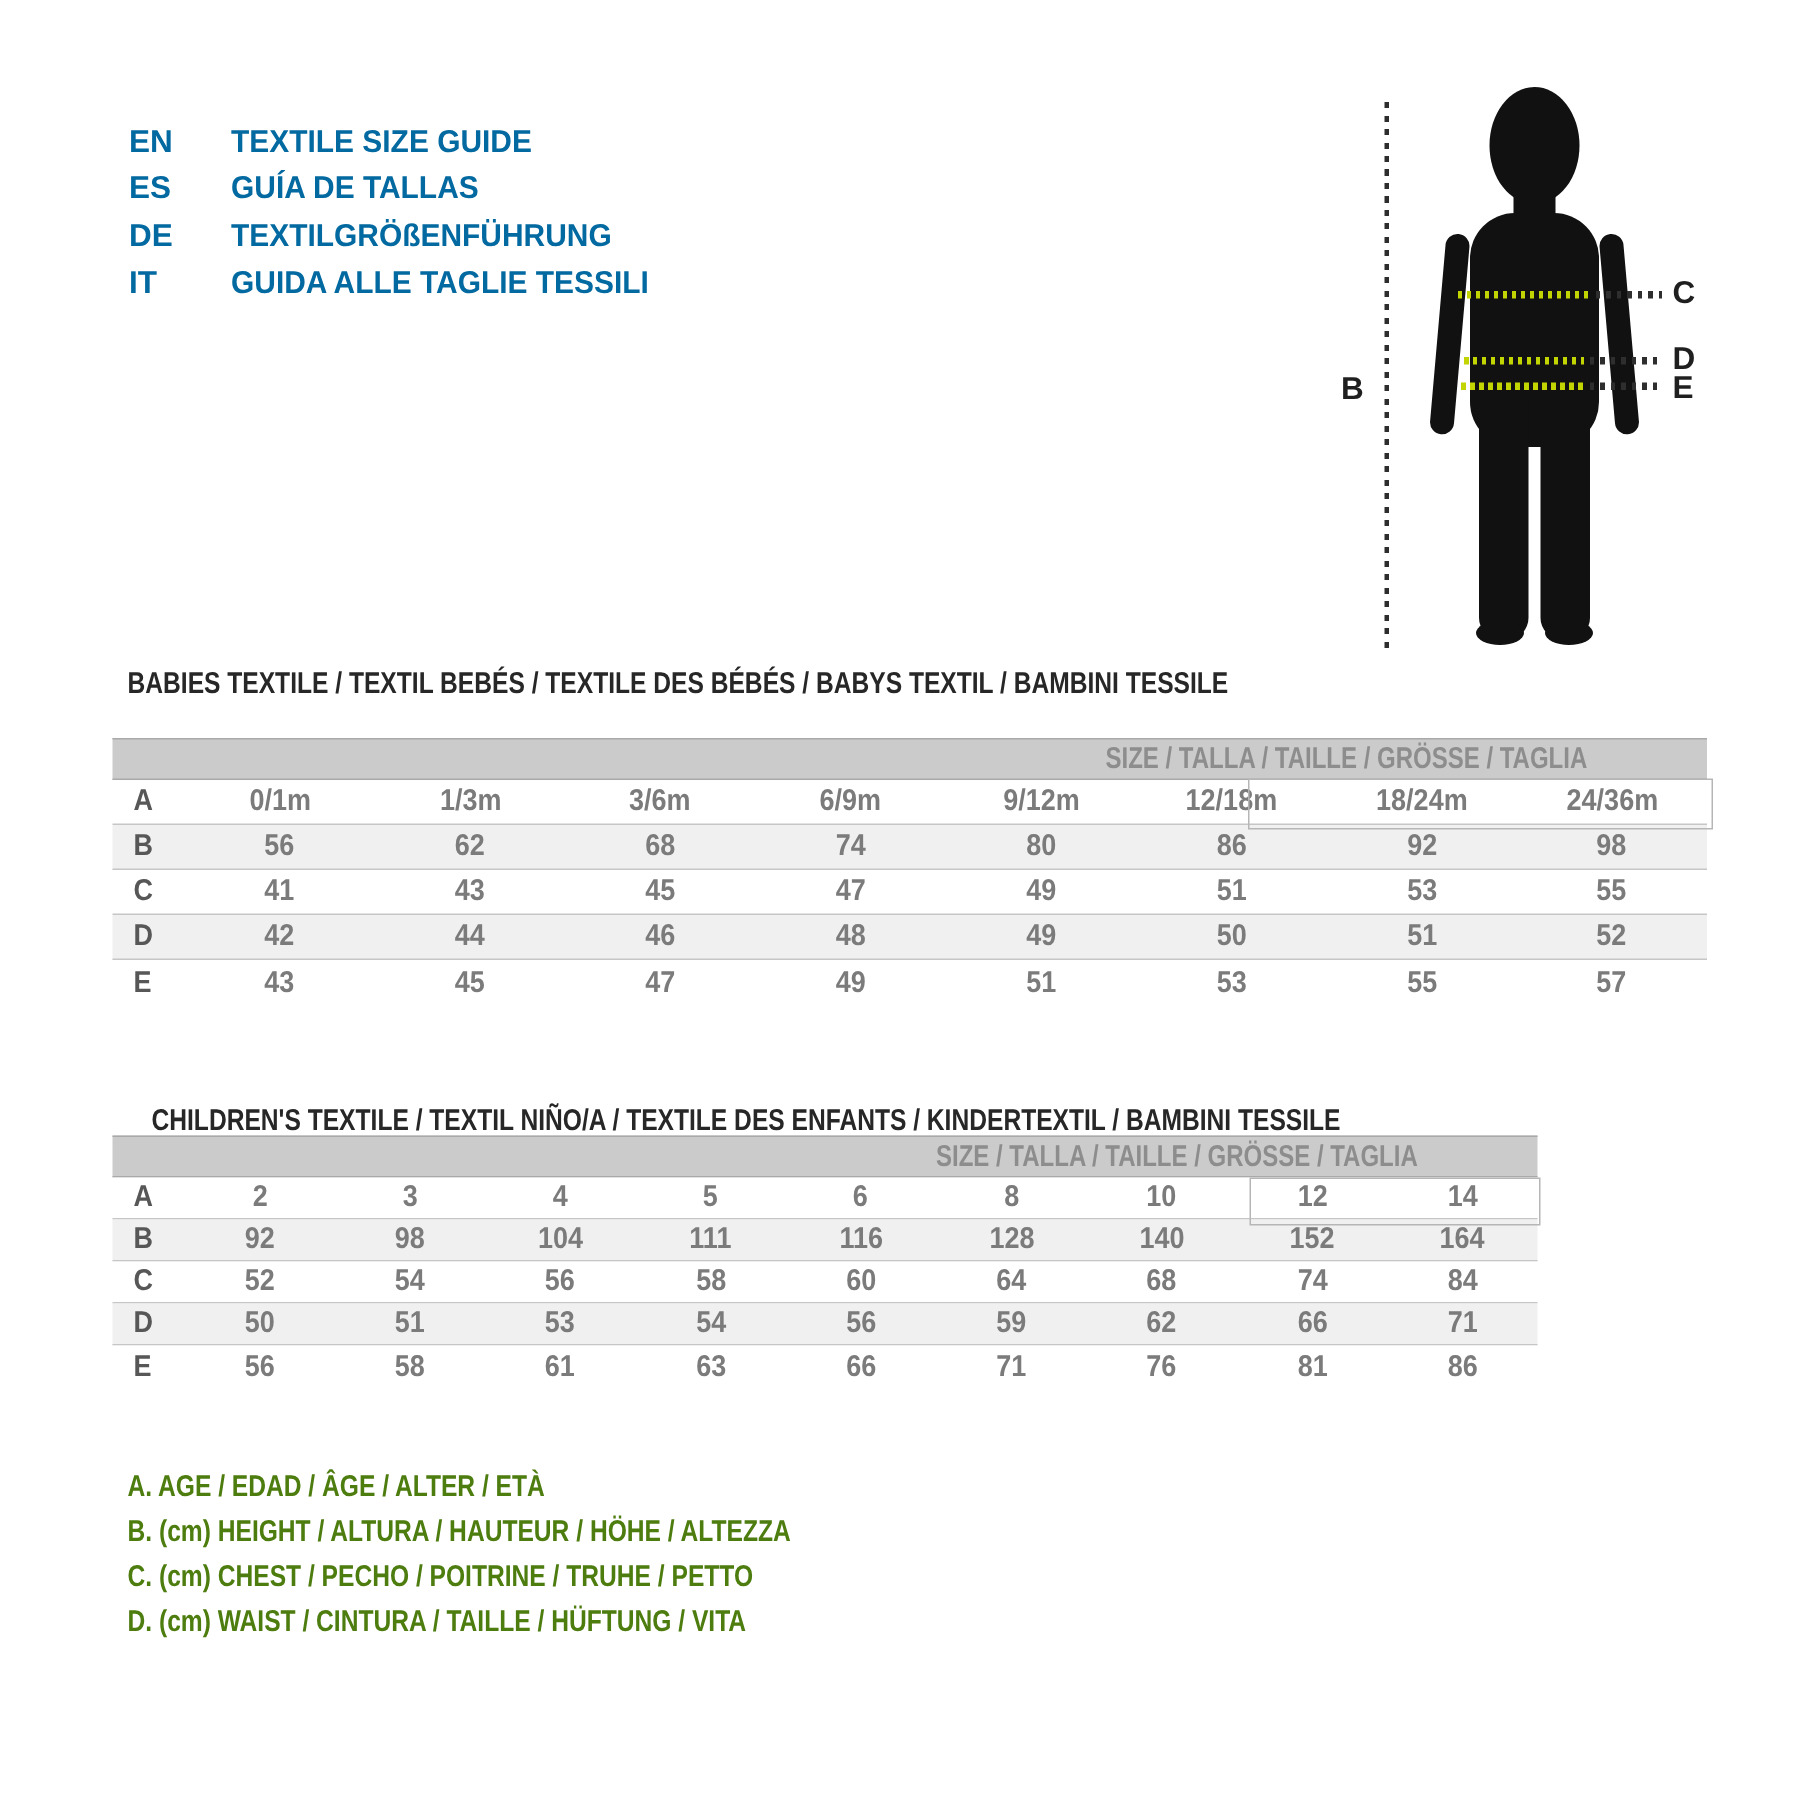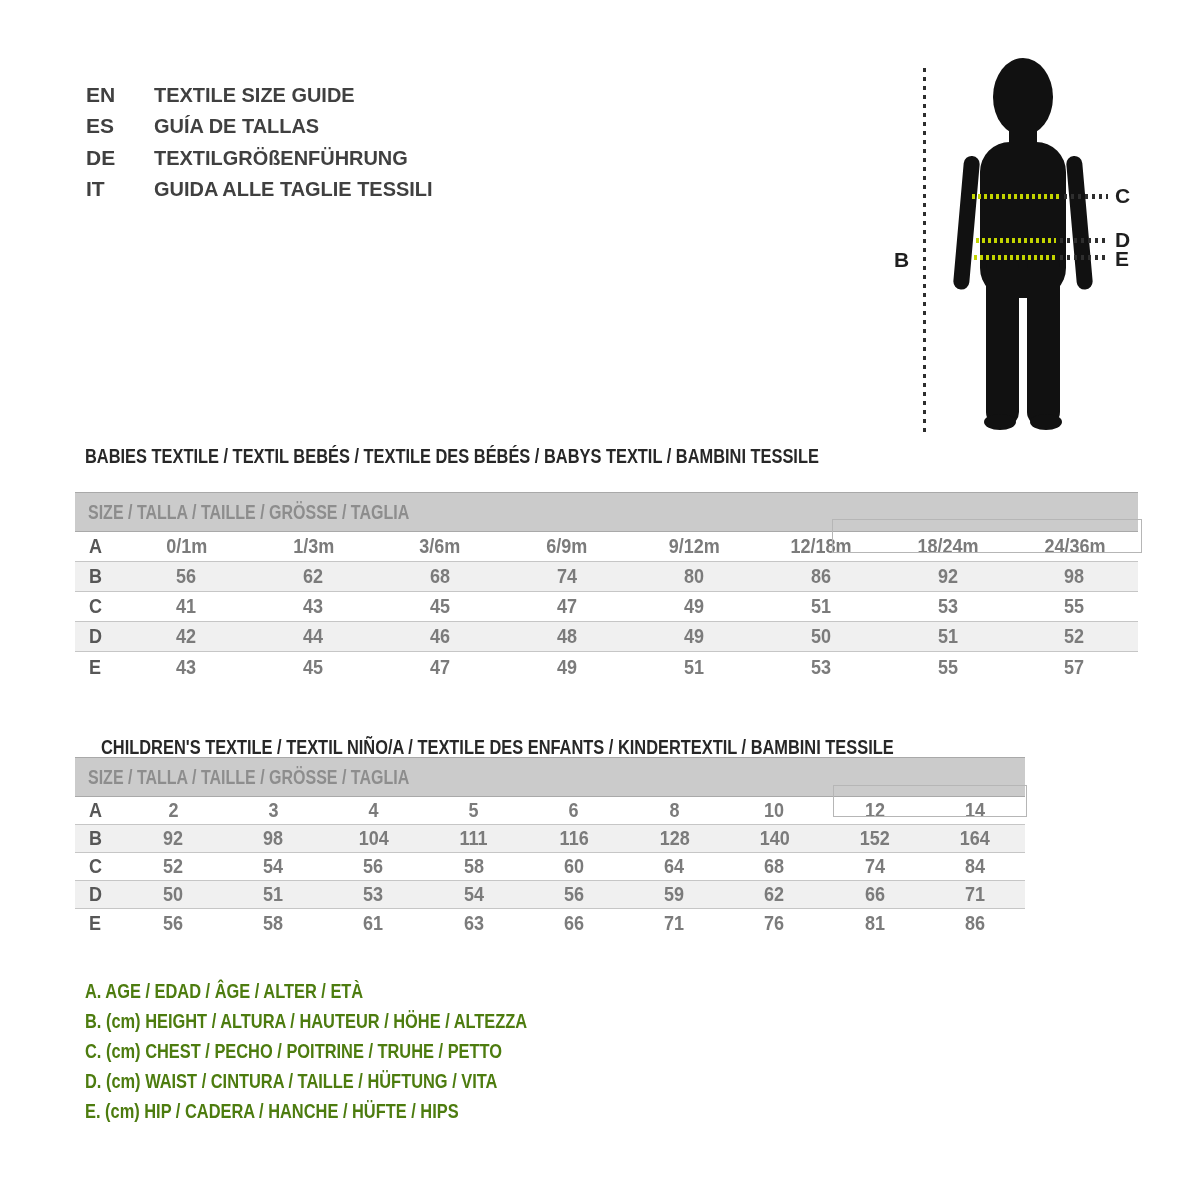--- a/index.html
+++ b/index.html
@@ -5,41 +5,41 @@
 <style>
   html,body{margin:0;padding:0;background:#ffffff;}
   body{font-family:"Liberation Sans", sans-serif;}
   .canvas{position:relative;width:1200px;height:1200px;background:#ffffff;overflow:hidden;}
 
   
   .cond{display:inline-block;white-space:nowrap;transform:scaleX(0.82);transform-origin:left center;}
   .cond-m{display:inline-block;white-space:nowrap;transform:scaleX(0.95);transform-origin:left center;}
 
   
-  .lang-block{position:absolute;left:86px;top:79px;color:#404040;}
+  .lang-block{position:absolute;left:86px;top:79px;color:#0369a1;}
   .lang-row{display:flex;height:31.5px;align-items:center;font-size:21px;font-weight:700;}
   .lang-code{width:68px;}
   .lang-label{white-space:nowrap;}
 
   
   .b-line{position:absolute;left:923px;top:68px;width:3px;height:364px;
     background:repeating-linear-gradient(180deg,#2d2d2d 0 4px,transparent 4px 9px);}
   .fig-label{position:absolute;color:#1f1f1f;font-size:21px;font-weight:700;line-height:20px;}
   .dotline{position:absolute;height:5px;}
   .dot-green{background:repeating-linear-gradient(90deg,var(--dot,#c3d500) 0 3px,transparent 3px 6px);}
   .dot-dark{background:repeating-linear-gradient(90deg,#2e2e2e 0 3px,transparent 3px 7px);}
   .silhouette{position:absolute;left:940px;top:56px;}
 
   
   .sec-title{position:absolute;left:85px;color:#272727;font-size:20px;font-weight:700;line-height:24px;white-space:nowrap;}
 
   
   .size-table{position:absolute;left:75px;background:#ffffff;}
-  .band{height:40px;box-sizing:border-box;background:#cbcbcb;border-top:1px solid #a9a9a9;border-bottom:1px solid #a9a9a9;
-    display:flex;align-items:center;padding-left:13px;color:#8d8d8d;font-size:20px;font-weight:700;}
+  .band{height:28px;box-sizing:border-box;background:#cbcbcb;border-top:1px solid #a9a9a9;border-bottom:1px solid #a9a9a9;
+    display:flex;align-items:center;padding-left:13px;color:#8d8d8d;font-size:20px;font-weight:700;justify-content:flex-end;}
   .band .bnd{display:inline-block;white-space:nowrap;transform:scaleX(0.8);transform-origin:left center;}
   .t-row{display:grid;box-sizing:border-box;border-bottom:1px solid #c6c6c6;background:#ffffff;position:relative;z-index:2;}
   .t-row.striped{background:#f0f0f0;}
   .t-row.last{border-bottom:none;}
   .babies .t-row{grid-template-columns:48px repeat(8,1fr);height:30px;}
   .children .t-row{grid-template-columns:48px repeat(9,1fr);height:28px;}
   .cell{display:flex;align-items:center;justify-content:center;overflow:visible;}
   .cell.lab{justify-content:flex-start;padding-left:14px;}
   .cl{display:inline-block;white-space:nowrap;transform:scaleX(0.9);transform-origin:left center;
       color:#575757;font-weight:700;font-size:20px;}
@@ -435,18 +435,15 @@
       </div>
     <div class="legend-line">
         <span class="cond">B. (cm) HEIGHT / ALTURA / HAUTEUR / HÖHE / ALTEZZA</span>
       </div>
     <div class="legend-line">
         <span class="cond">C. (cm) CHEST / PECHO / POITRINE / TRUHE / PETTO</span>
       </div>
     <div class="legend-line">
         <span class="cond">D. (cm) WAIST / CINTURA / TAILLE / HÜFTUNG / VITA</span>
       </div>
-    <div class="legend-line">
-        <span class="cond">E. (cm) HIP / CADERA / HANCHE / HÜFTE / HIPS</span>
-      </div>
   </section>
 
 </div>
 
 </body></html>

